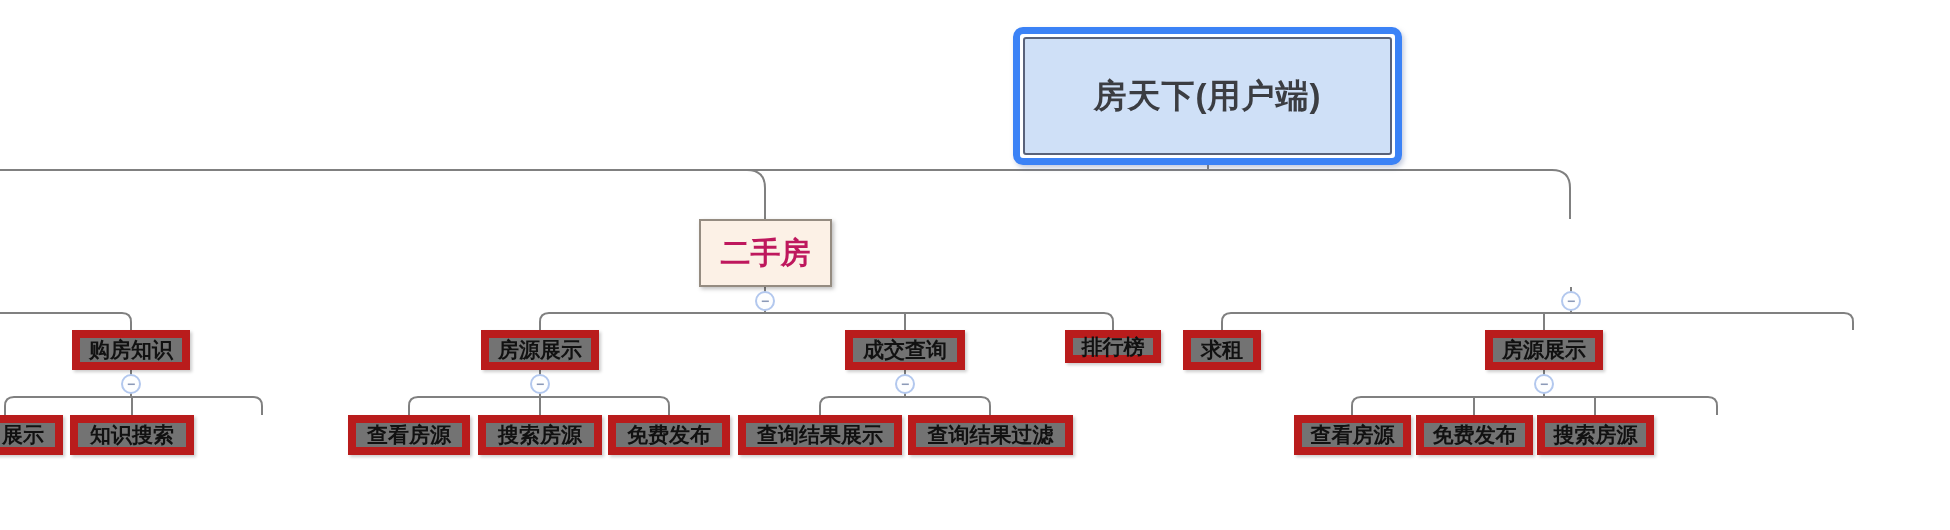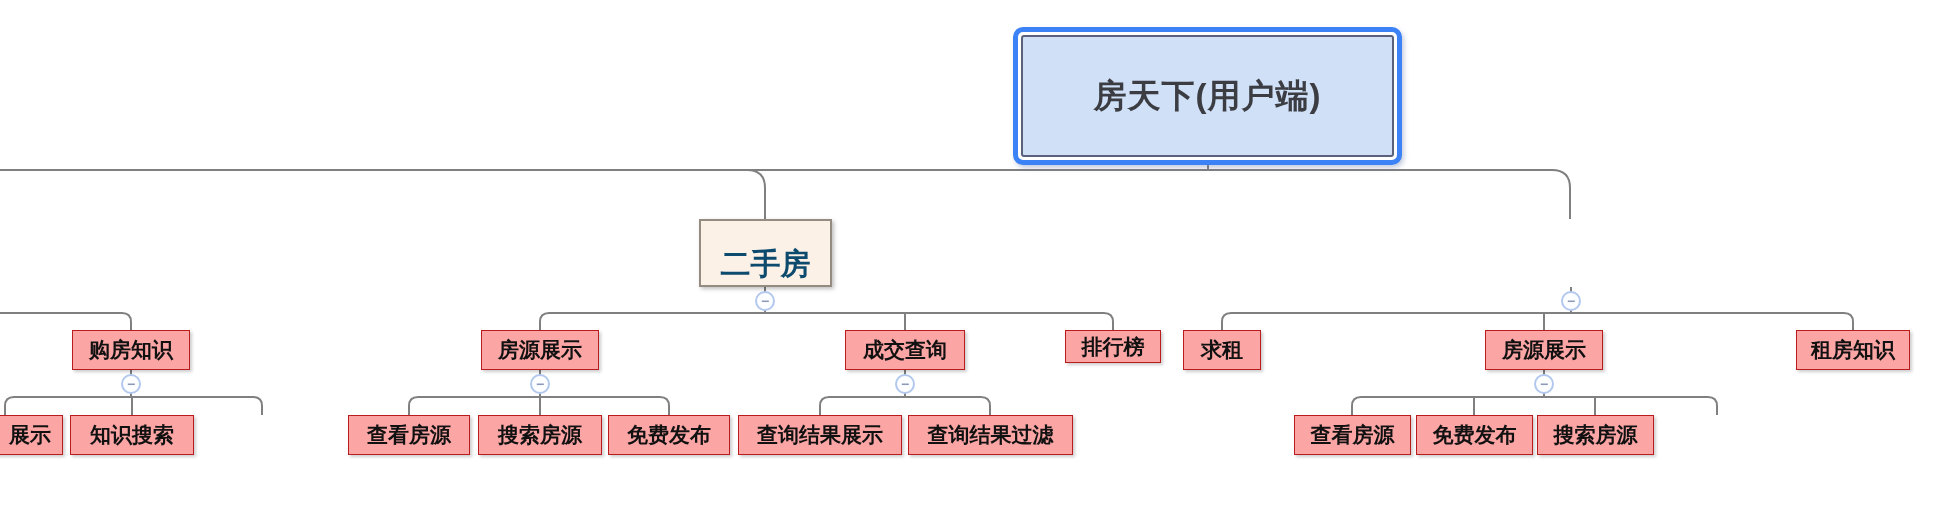--- a/index.html
+++ b/index.html
@@ -13,46 +13,46 @@
   #wires{position:absolute;left:0;top:0;}
   .node{
     position:absolute;
     box-sizing:border-box;
     display:flex;align-items:center;justify-content:center;
     white-space:nowrap;
   }
   
   .root-outer{
     background:#ffffff;
-    border:5px solid #3b82f6;
+    border:7px solid #3b82f6;
     border-radius:10px;
     padding:3px;
     box-shadow:2px 3px 5px rgba(90,110,160,0.35);
   }
   .root-inner{
     width:100%;height:100%;
     box-sizing:border-box;
     background:#cfe0f7;
     border:2px solid #59627a;
     border-radius:3px;
     display:flex;align-items:center;justify-content:center;
     font-size:33px;font-weight:bold;color:#3b3d42;
     letter-spacing:1px;
   }
   
   .branch{
     background:#fcf1e6;
     border:2px solid #958c81;
     box-shadow:2px 2px 4px rgba(0,0,0,0.25);
-    font-size:30px;font-weight:600;color:#0c4a6e;align-items:flex-end;
+    font-size:30px;font-weight:600;color:#be185d;
   }
   
   .gray{
-    background:#fca5a5;
-    border:1px solid #b91c1c;
+    background:#737373;
+    border:8px solid #b91c1c;
     box-shadow:2px 2px 3px rgba(0,0,0,0.2);
     font-size:21px;font-weight:600;color:#111111;
   }
   .gray.cut{justify-content:flex-end;padding-right:11px;}
   
   .collapse{
     position:absolute;
     width:20px;height:20px;
     box-sizing:border-box;
     background:#fdfeff;
@@ -115,23 +115,20 @@
   </div>
   <div class="node gray" style="left:1065px;top:330px;width:96px;height:33px;">
     <span>排行榜</span>
   </div>
   <div class="node gray" style="left:1183px;top:330px;width:78px;height:40px;">
     <span>求租</span>
   </div>
   <div class="node gray" style="left:1485px;top:330px;width:118px;height:40px;">
     <span>房源展示</span>
   </div>
-  <div class="node gray" style="left:1796px;top:330px;width:114px;height:40px;">
-    <span>租房知识</span>
-  </div>
 
   <div class="node gray cut" style="left:-55px;top:415px;width:118px;height:40px;">
     <span>展示</span>
   </div>
   <div class="node gray" style="left:70px;top:415px;width:124px;height:40px;">
     <span>知识搜索</span>
   </div>
   <div class="node gray" style="left:348px;top:415px;width:122px;height:40px;">
     <span>查看房源</span>
   </div>

